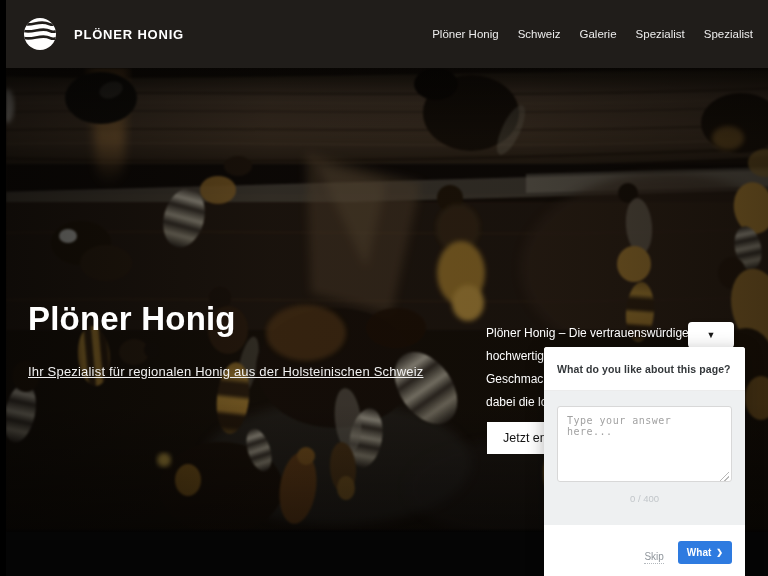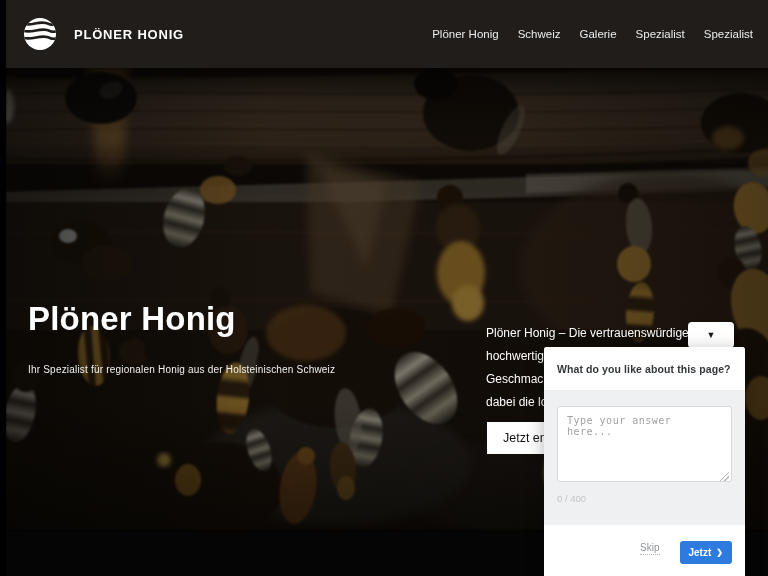--- a/index.html
+++ b/index.html
@@ -23,21 +23,21 @@
   .hero-bg { position:absolute; inset:0; width:768px; height:508px;
              filter:blur(1.1px) saturate(.92); }
   .hero-shade { position:absolute; inset:0; z-index:2;
      background:
        linear-gradient(90deg, rgba(4,3,2,.58), rgba(4,3,2,.18) 34%, rgba(4,3,2,.22) 68%, rgba(6,4,2,.5)),
        linear-gradient(180deg, rgba(0,0,0,.52), rgba(0,0,0,0) 14%, rgba(0,0,0,0) 66%, rgba(0,0,0,.5) 93%),
        rgba(8,5,3,.22); }
   .hero-left { position:absolute; left:22px; top:232px; z-index:3; }
   .hero-title { color:#fff; font-size:33px; font-weight:bold; letter-spacing:.2px;
                 font-family:"Liberation Sans", sans-serif; }
-  .hero-subtitle { margin-top:26px; color:#f1f1f1; font-size:10px; letter-spacing:.2px; }
+  .hero-subtitle { margin-top:26px; color:#f1f1f1; font-size:13px; letter-spacing:.2px;text-decoration:underline; }
   .hero-right { position:absolute; left:480px; top:254px; width:250px; z-index:3;
                 overflow:hidden; }
   .hero-par { color:#fff; font-size:12px; line-height:23px; white-space:nowrap; }
   .cta-btn { position:absolute; left:481px; top:354px; width:124px; height:32px;
              background:#fff; border:none; z-index:3; text-align:left;
              padding-left:16px; font-size:12.5px; color:#141414; cursor:pointer;
              font-family:"Liberation Sans", sans-serif; white-space:nowrap; }
   .letterbox { position:absolute; left:0; top:464px; width:768px; height:44px;
                background:#050505; z-index:2; }
 
@@ -60,23 +60,23 @@
   .survey-textarea { width:100%; height:76px; resize:none; background:#fff;
                      border:1px solid #d8d8d8; border-radius:3px; padding:8px 9px;
                      font-family:"DejaVu Sans Mono", monospace; font-size:10px;
                      color:#444; letter-spacing:.5px; outline:none; }
   .survey-textarea::placeholder { color:#a2a2a2; }
   .resize-grip { position:absolute; right:3px; bottom:5px; width:9px; height:9px;
                  background:
                    linear-gradient(135deg, transparent 0 45%, #b9b9b9 45% 55%,
                      transparent 55% 70%, #b9b9b9 70% 80%, transparent 80%);
                  pointer-events:none; }
-  .char-counter { margin-top:7px; text-align:left; font-size:9.5px; color:#c2c6ca; }
+  .char-counter { margin-top:7px; text-align:center; font-size:9.5px; color:#c2c6ca; }
   .survey-footer { background:#fff; padding:16px 13px 0; }
-  .footer-row { display:flex; align-items:flex-start; justify-content:flex-end; gap:20px; }
+  .footer-row { display:flex; align-items:flex-end; justify-content:flex-end; gap:14px; }
   .skip-link { font-size:10px; color:#8f959b; text-decoration:none;
                border-bottom:1px dotted #b4b9be; cursor:pointer; line-height:1.3; }
   .next-btn { background:#2e7be0; color:#fff; border:none; border-radius:3px;
               height:23px; padding:0 9px; font-size:10px; font-weight:bold;
               display:flex; align-items:center; gap:5px; cursor:pointer;
               font-family:"Liberation Sans", sans-serif; }
   .next-btn .chev { font-size:8px; line-height:1; }
 </style>
 </head>
 <body>
@@ -297,21 +297,21 @@
         <div class="answer-wrap">
           <textarea class="survey-textarea" placeholder="Type your answer here..." style=""></textarea>
           <div class="resize-grip"></div>
         </div>
         <div class="char-counter">0 / 400</div>
       </div>
       <div class="survey-footer">
         <div class="footer-row">
           <a class="skip-link">Skip</a>
           <button class="next-btn">
-            <span>Jetzt</span>
+            <span>What</span>
             <span class="chev">❯</span>
           </button>
         </div>
 
       </div>
     </div>
   </div>
 
 </div>
 

